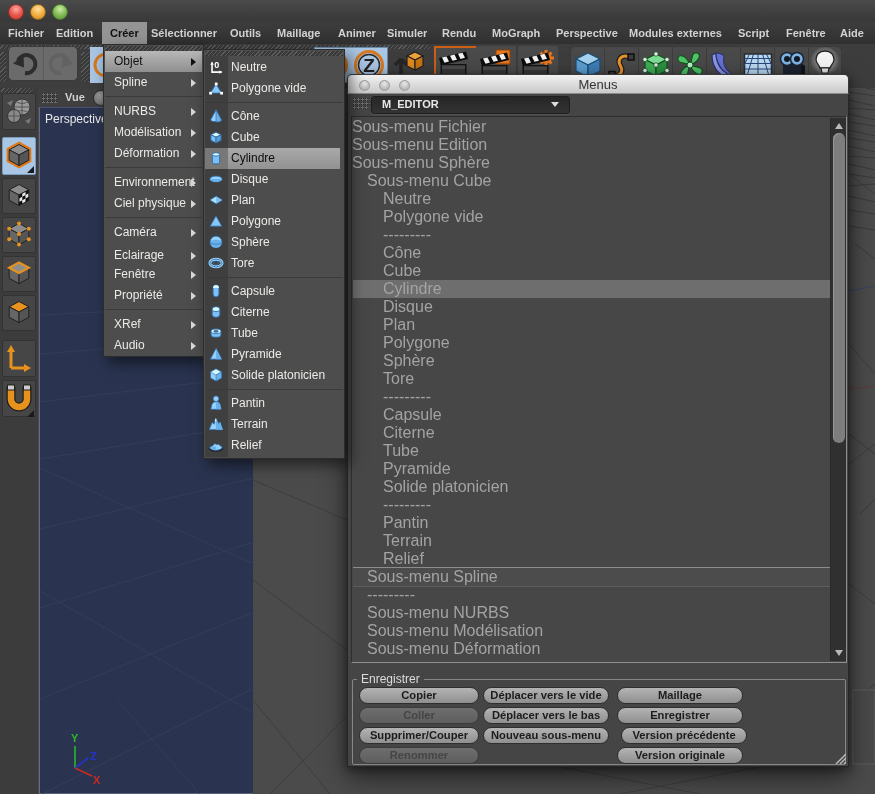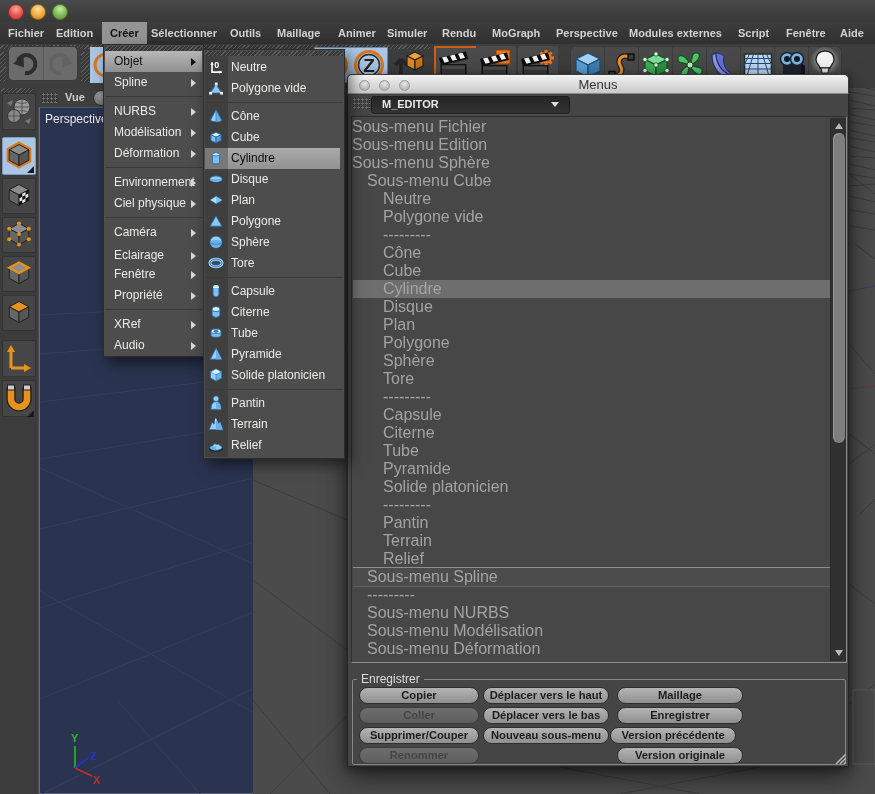--- a/index.html
+++ b/index.html
@@ -570,26 +570,26 @@
 
       <fieldset class="st" style="left:4px;top:578px;width:494px;height:93px;margin:0;padding:0;
            border:1px solid #878787;border-radius:2px;box-sizing:border-box">
         <legend style="margin-left:4px;padding:0 4px;font-size:12px;color:#dcdcdc">Enregistrer</legend>
       </fieldset>
       <div id="mbtns">
         <div class="btn" style="left:11px;top:593px;width:120px">Copier</div>
         <div class="btn dis" style="left:11px;top:613px;width:120px">Coller</div>
         <div class="btn" style="left:11px;top:633px;width:120px">Supprimer/Couper</div>
         <div class="btn dis" style="left:11px;top:653px;width:120px">Renommer</div>
-        <div class="btn" style="left:135px;top:593px;width:126px">Déplacer vers le haut</div>
+        <div class="btn" style="left:135px;top:593px;width:126px">Déplacer vers le vide</div>
         <div class="btn" style="left:135px;top:613px;width:126px">Déplacer vers le bas</div>
         <div class="btn" style="left:135px;top:633px;width:126px">Nouveau sous-menu</div>
         <div class="btn" style="left:269px;top:593px;width:126px">Maillage</div>
         <div class="btn" style="left:269px;top:613px;width:126px">Enregistrer</div>
-        <div class="btn" style="left:262px;top:633px;width:126px">Version précédente</div>
+        <div class="btn" style="left:273px;top:633px;width:126px">Version précédente</div>
         <div class="btn" style="left:269px;top:653px;width:126px">Version originale</div>
       </div>
 
       <svg class="st" style="right:2px;bottom:2px" width="12" height="12" viewBox="0 0 12 12">
         <g stroke="#bbb" stroke-width="1.4">
           <path d="M2,12 L12,2"></path>
             <path d="M6,12 L12,6"></path>
             <path d="M10,12 L12,10"></path>
         </g>
       </svg>

